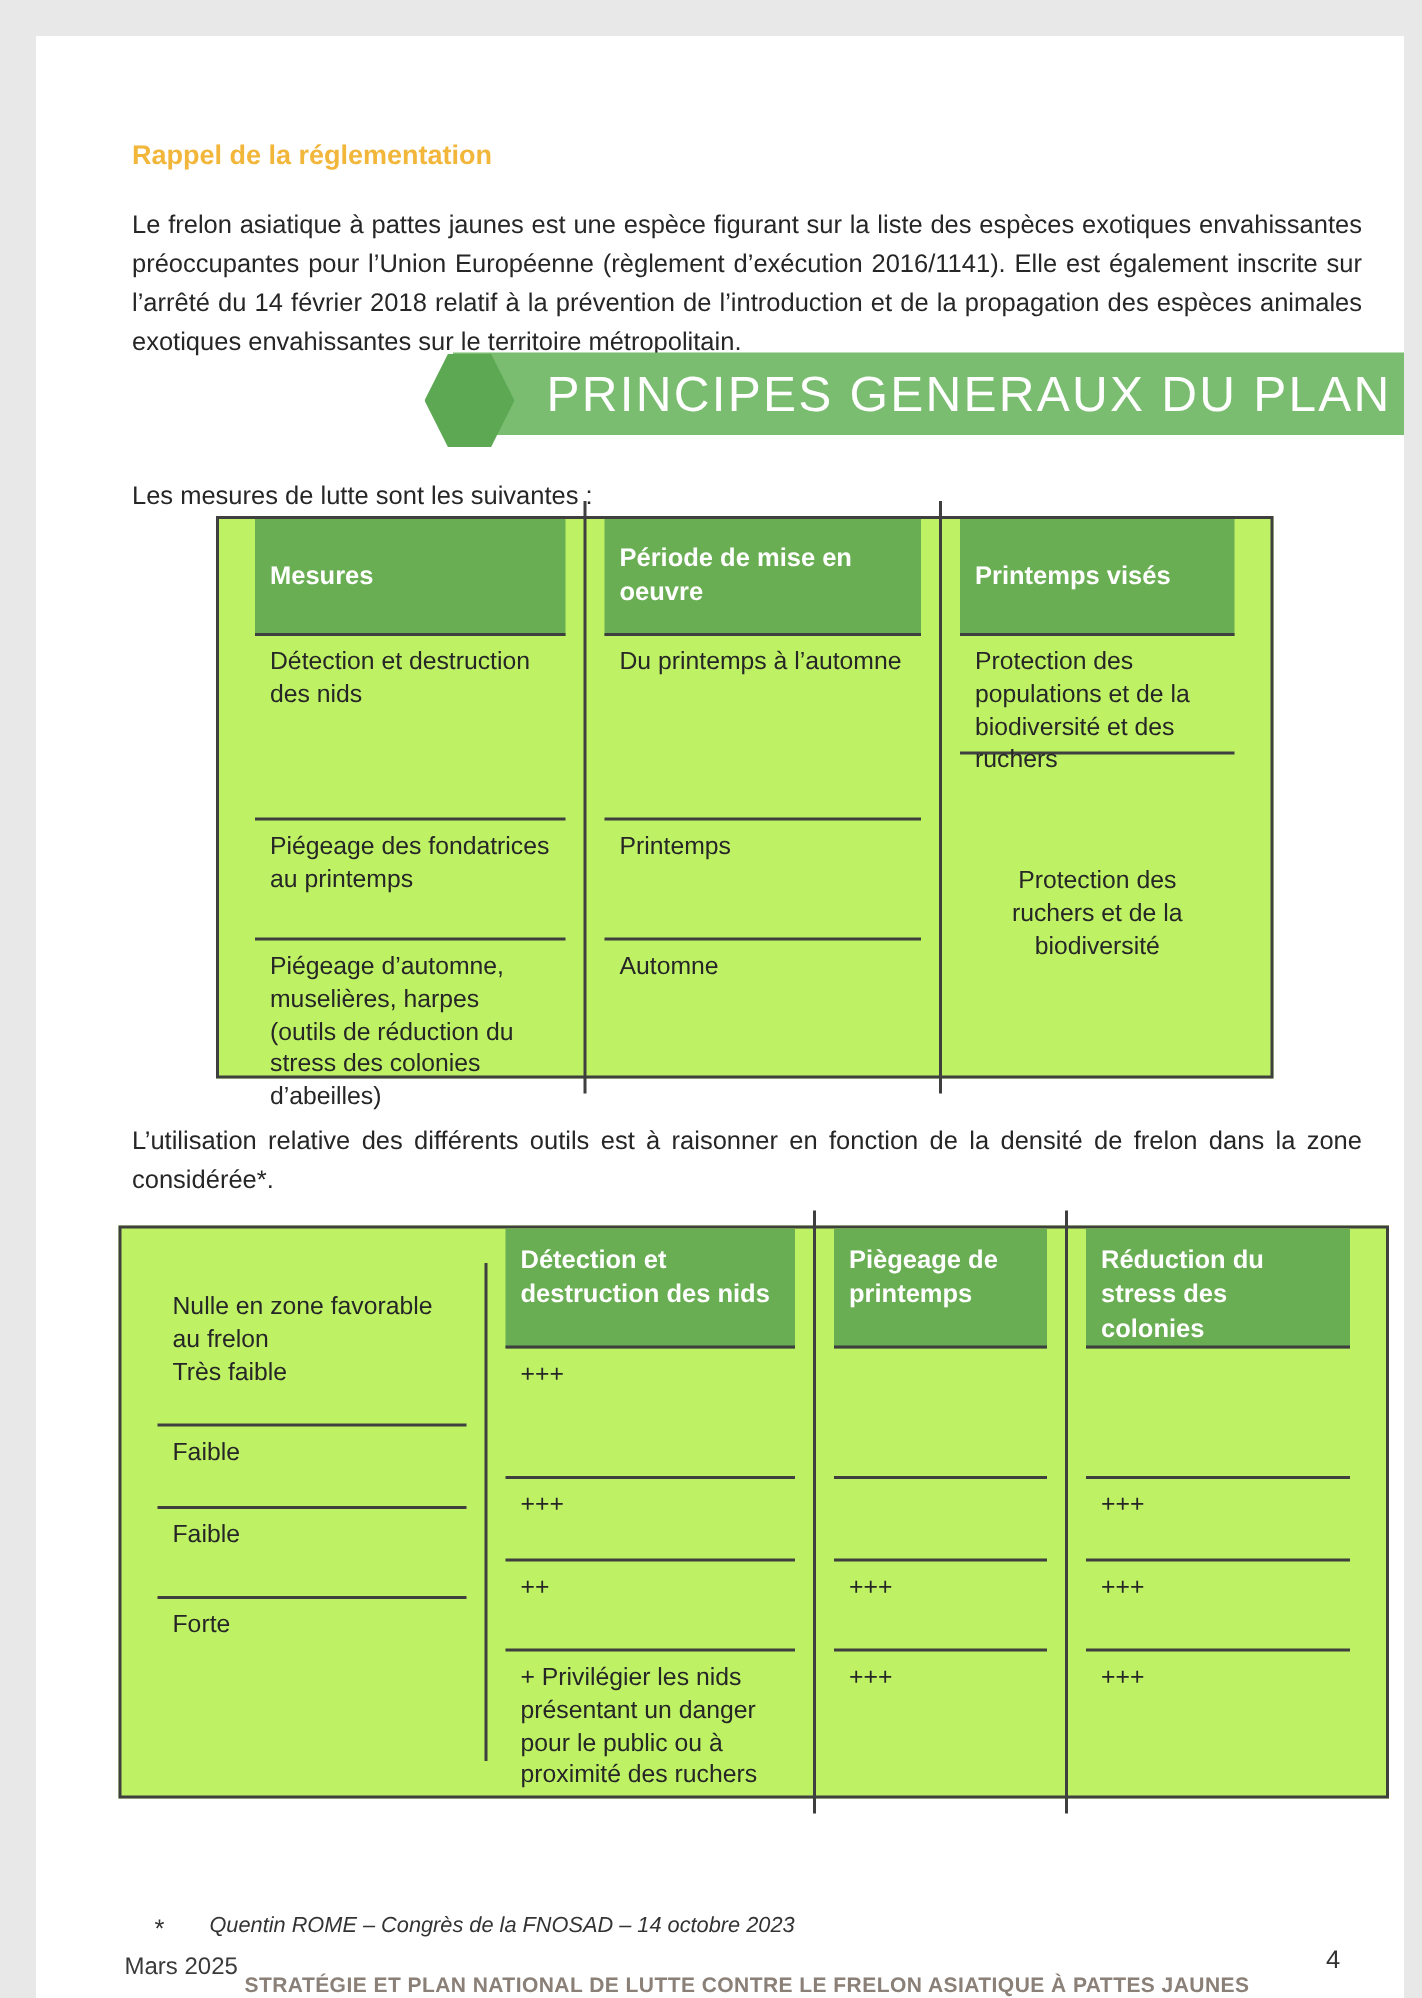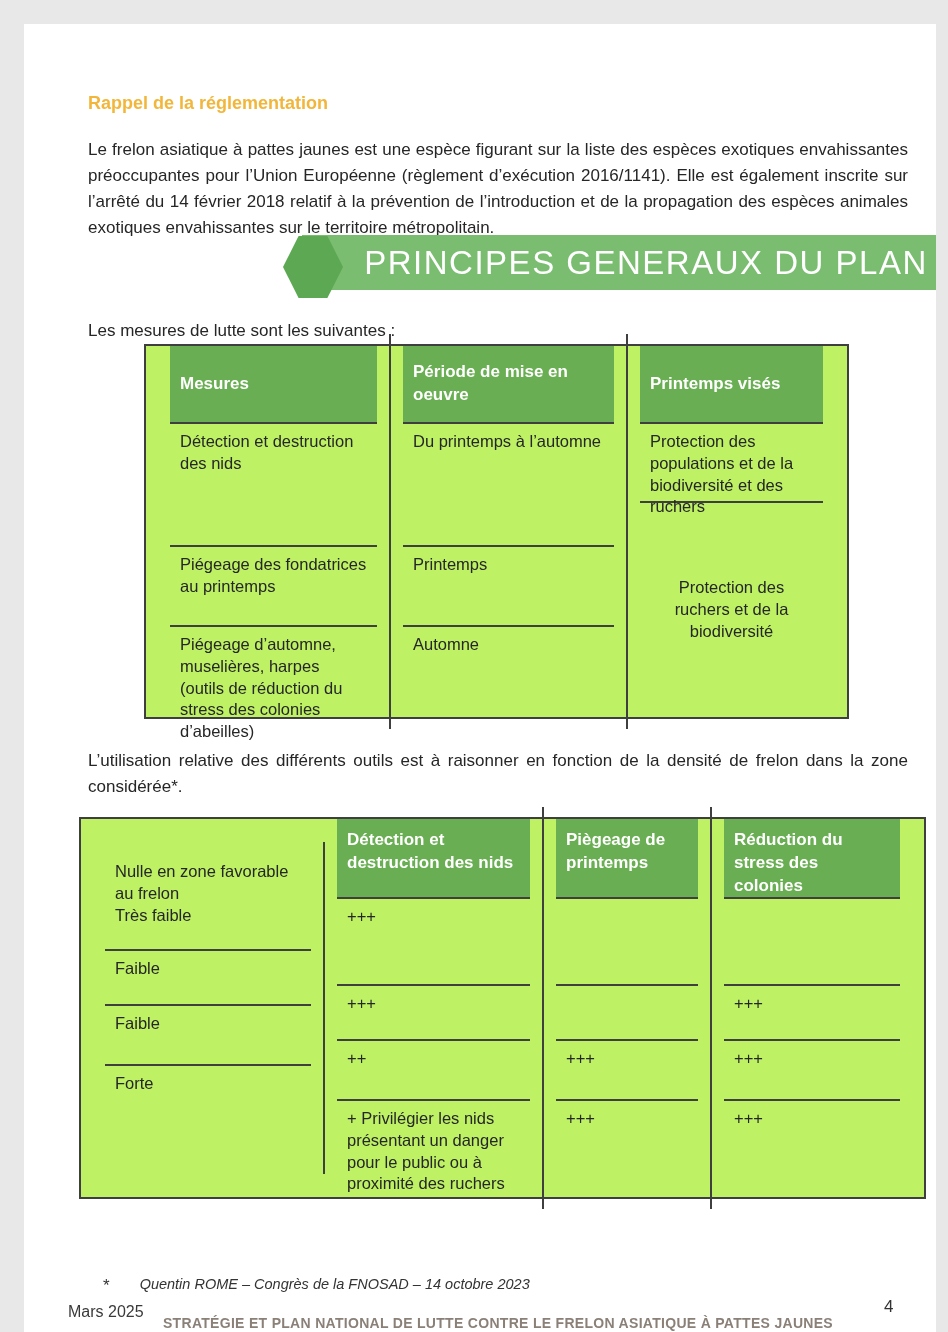--- a/index.html
+++ b/index.html
@@ -69,21 +69,21 @@
     display:flex;align-items:center;justify-content:center;
     text-align:center;padding:6px 16px;white-space:normal;
   }
   .tbl-measures{left:120px;top:320px;width:705px;height:375px;}
   .tbl-density{left:55px;top:793px;width:847px;height:382px;}
 
   
   .footnote{position:absolute;left:55px;top:1240px;font-size:14.5px;color:#333;}
   .fn-star{font-size:17px;font-style:normal;vertical-align:top;margin-right:6px;}
   .fn-text{font-style:italic;text-align:right;}
-  .footer-date{position:absolute;left:32px;top:1267px;font-size:16px;color:#3a3a3a;}
+  .footer-date{position:absolute;left:47px;top:1267px;font-size:16px;color:#3a3a3a;}
   .footer-title{
     position:absolute;left:0;right:0;top:1279px;text-align:center;
     font-size:14px;font-weight:bold;letter-spacing:0.3px;
     color:var(--footer-title-gray);
   }
   .page-number{position:absolute;left:848px;top:1261px;font-size:17px;color:#333;}
   .scan-artifact{
     position:absolute;right:0;top:96px;width:7px;height:50px;background:#151515;
   }
 </style>

